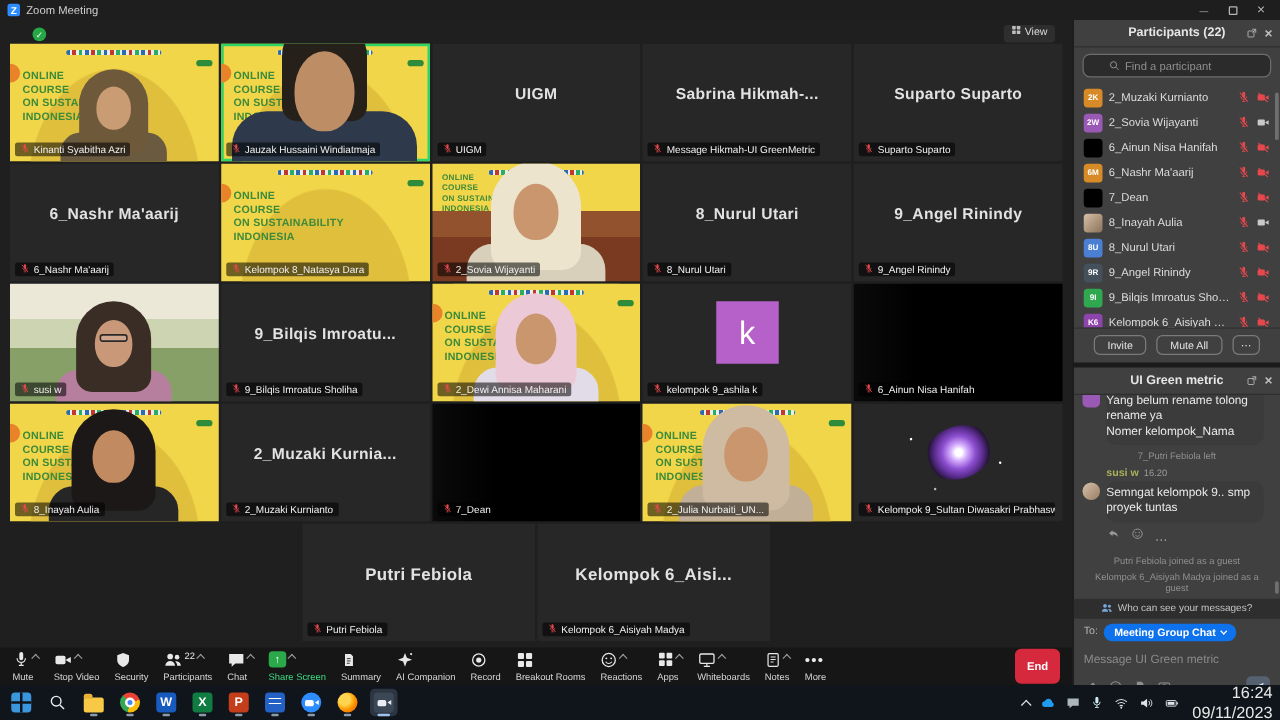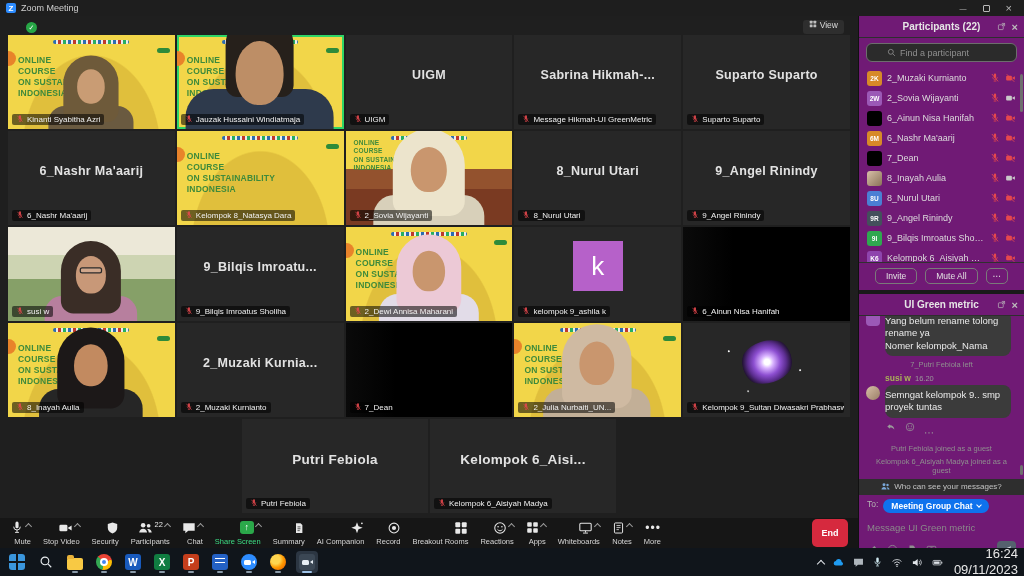--- a/index.html
+++ b/index.html
@@ -73,35 +73,35 @@
   .kav{position:absolute;left:50%;top:42%;transform:translate(-50%,-50%);width:50px;height:50px;
     background:#b661c9;color:#fff;font-size:26px;display:flex;align-items:center;justify-content:center}
   .galaxy{position:absolute;left:50%;top:42%;transform:translate(-50%,-50%) rotate(-18deg);width:56px;height:42px;border-radius:50%;
     background:radial-gradient(circle at 50% 50%,#fff 0 8%,#d9b3ff 18%,#8d4fd1 38%,#5b2d8f 55%,#241436 70%,transparent 72%)}
   .galaxy::after{content:"";position:absolute;width:2px;height:2px;border-radius:50%;background:#fff;left:-6px;top:-2px;
     box-shadow:62px 40px 0 #fff,6px 44px 0 rgba(255,255,255,.7)}
 
   
   .toolbar{position:absolute;left:0;right:0;bottom:0;height:30px;background:#161616;display:flex;
     align-items:center;padding:0 10px;gap:12px}
-  .tb-item{display:flex;flex-direction:column;align-items:flex-end;gap:1px;color:#d6d6d6;cursor:default}
+  .tb-item{display:flex;flex-direction:column;align-items:flex-start;gap:1px;color:#d6d6d6;cursor:default}
   .tb-top{display:flex;align-items:flex-start;gap:2px;height:15px;color:#e8e8e8}
   .tb-lbl{font-size:7.5px;white-space:nowrap}
   .tb-lbl.green{color:#3ddc84}
   .caret{width:5px;height:5px;border-right:1.2px solid #9a9a9a;border-top:1.2px solid #9a9a9a;
     transform:rotate(-45deg);margin-top:3px}
   .tb-badge{font-size:7.5px;color:#e8e8e8;margin-top:-1px}
   .sharebox{width:14px;height:13px;border-radius:3px;background:#2ba84a;color:#fff;font-size:9px;
     display:flex;align-items:center;justify-content:center}
   .sharebox::before{content:"↑";font-weight:bold}
   .endbtn{margin-left:auto;width:36px;height:28px;border:none;border-radius:5px;background:#d6293e;
     color:#fff;font-size:9px;font-weight:bold;font-family:inherit}
 
   
-  .rightcol{position:absolute;top:16px;right:0;width:166px;bottom:28px;background:#701a75;
+  .rightcol{position:absolute;top:16px;right:0;width:166px;bottom:28px;background:#404040;
     display:flex;flex-direction:column;border-left:1px solid #111}
   .panel-h{position:relative;height:22px;display:flex;align-items:center;justify-content:center;
     font-size:10px;font-weight:bold;color:#e6e6e6;border-bottom:1px solid #2e2e2e;flex:none}
   .ph-icons{position:absolute;right:6px;top:0;bottom:0;display:flex;align-items:center;gap:6px;color:#bdbdbd}
   .ph-x::before{content:"×";font-size:11px}
 
   .pp{height:278px;display:flex;flex-direction:column;flex:none;position:relative;border-bottom:4px solid #1a1a1a}
   .srch{margin:5px 7px;height:19px;border:1px solid #6d6d6d;border-radius:6px;display:flex;align-items:center;
     gap:4px;padding:0 20px;background:#2b2b2b}
   .srch svg{color:#9a9a9a;flex:none}

